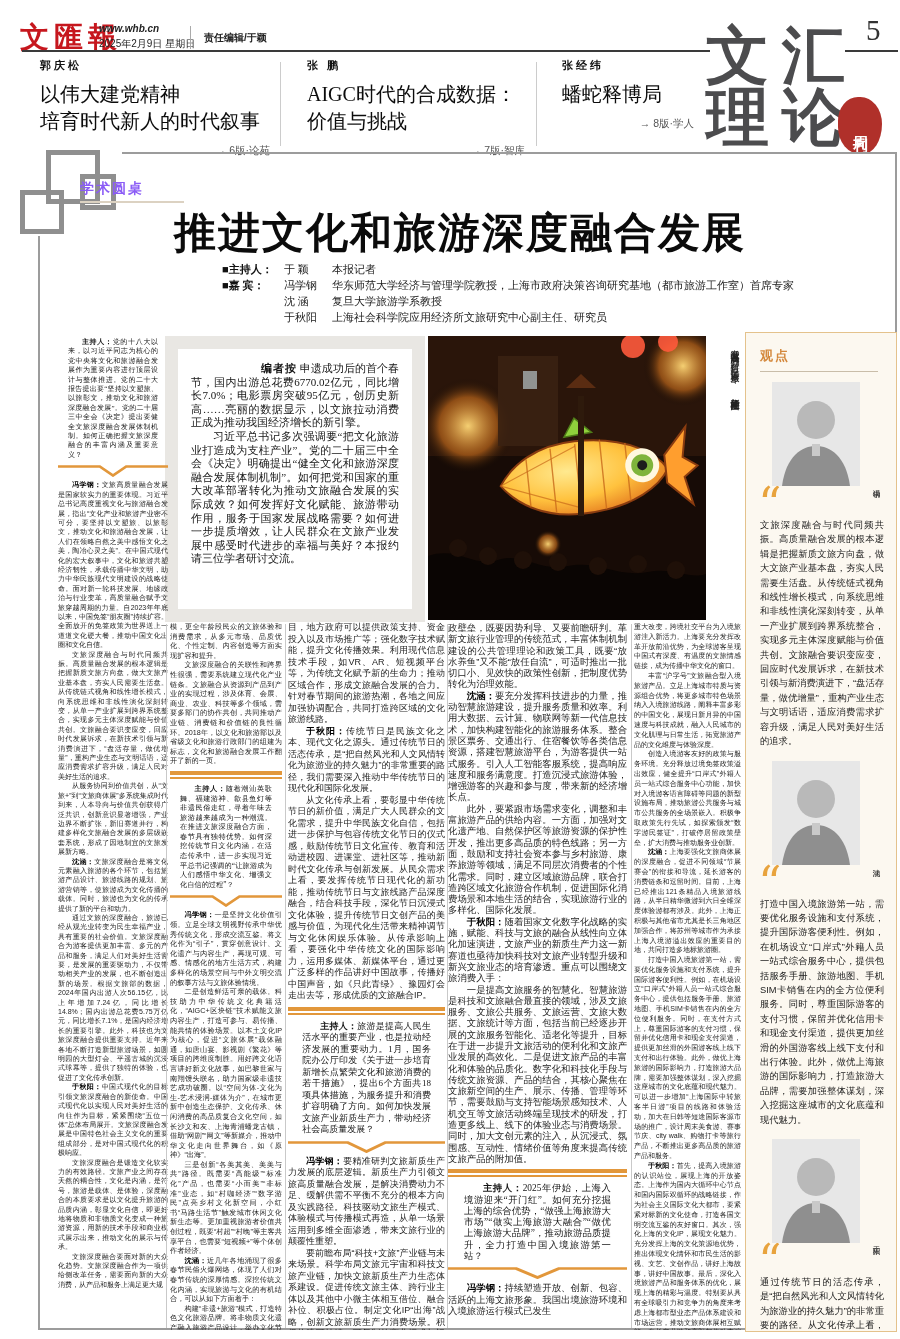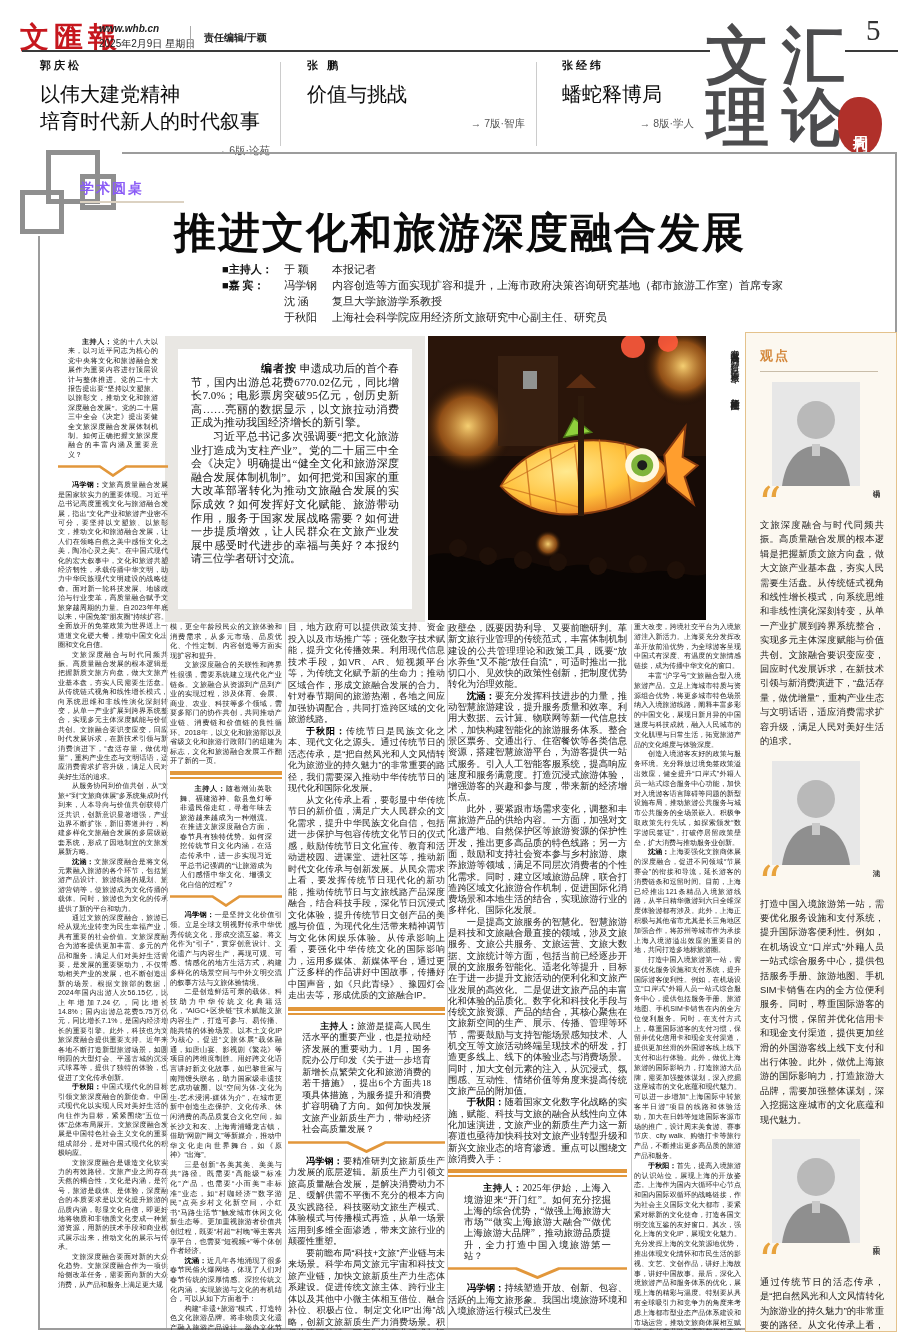--- a/index.html
+++ b/index.html
@@ -132,20 +132,21 @@
     <div class="t-title">
       <div>以伟大建党精神</div>
       <div>培育时代新人的时代叙事</div>
     </div>
     <div class="t-ref">→ 6版·论苑</div>
   </div>
   <div class="tdiv tdiv1"></div>
   <div class="teaser tz2">
     <div class="t-author">张 鹏</div>
     <div class="t-title">
+      <div>AIGC时代的合成数据：</div>
       <div>价值与挑战</div>
     </div>
     <div class="t-ref">→ 7版·智库</div>
   </div>
   <div class="tdiv tdiv2"></div>
   <div class="teaser tz3">
     <div class="t-author">张经纬</div>
     <div class="t-title">
       <div>蟠蛇释博局</div>
     </div>
@@ -173,21 +174,21 @@
 
   <div class="rt">
     <div class="rt-row">
       <span class="rt-label">■主持人：</span>
       <span class="rt-name">于 颖</span>
       <span class="rt-role">本报记者</span>
     </div>
     <div class="rt-row">
       <span class="rt-label">■嘉 宾：</span>
       <span class="rt-name">冯学钢</span>
-      <span class="rt-role">内容创造等方面实现扩容和提升，上海市政府决策咨询研究基地（都市旅游工作室）首席专家</span>
+      <span class="rt-role">华东师范大学经济与管理学院教授，上海市政府决策咨询研究基地（都市旅游工作室）首席专家</span>
     </div>
     <div class="rt-row">
       <span class="rt-label"></span>
       <span class="rt-name">沈 涵</span>
       <span class="rt-role">复旦大学旅游学系教授</span>
     </div>
     <div class="rt-row">
       <span class="rt-label"></span>
       <span class="rt-name">于秋阳</span>
       <span class="rt-role">上海社会科学院应用经济所文旅研究中心副主任、研究员</span>
@@ -302,22 +303,22 @@
           <path d="M0,2.5 L38,2.5 L50,11.5 L62,2.5 L100,2.5" fill="none" stroke="#e2973b" stroke-width="2.6"></path>
         </svg>
       </div>
       <p class="para"><b>冯学钢：</b>要精准研判文旅新质生产力发展的底层逻辑。新质生产力引领文旅高质量融合发展，是解决消费动力不足、缓解供需不平衡不充分的根本方向及实践路径。科技驱动文旅生产模式、体验模式与传播模式再造，从单一场景运用到多维全面渗透，带来文旅行业的颠覆性重塑。</p>
       <p class="para">要前瞻布局“科技+文旅”产业链与未来场景。科学布局文旅元宇宙和科技文旅产业链，加快文旅新质生产力生态体系建设。促进传统文旅主体、跨行业主体以及其他中小微主体相互借位、融合补位、积极占位。制定文化IP“出海”战略，创新文旅新质生产力消费场景。积极构建可持续、可复制的商业模式与运营逻辑，导入“耐心”资本，把市场做深、做透、做细。</p>
     </div>
   <div class="col colD">
       <p class="para ni">政壁垒，既要因势利导、又要前瞻研判。革新文旅行业管理的传统范式，丰富体制机制建设的公共管理理论和政策工具，既要“放水养鱼”又不能“放任自流”，可适时推出一批切口小、见效快的政策性创新，把制度优势转化为治理效能。</p>
       <p class="para"><b>沈涵：</b>要充分发挥科技进步的力量，推动智慧旅游建设，提升服务质量和效率。利用大数据、云计算、物联网等新一代信息技术，加快构建智能化的旅游服务体系。整合景区票务、交通出行、住宿餐饮等各类信息资源，搭建智慧旅游平台，为游客提供一站式服务。引入人工智能客服系统，提高响应速度和服务满意度。打造沉浸式旅游体验，增强游客的兴趣和参与度，带来新的经济增长点。</p>
       <p class="para">此外，要紧跟市场需求变化，调整和丰富旅游产品的供给内容。一方面，加强对文化遗产地、自然保护区等旅游资源的保护性开发，推出更多高品质的特色线路；另一方面，鼓励和支持社会资本参与乡村旅游、康养旅游等领域，满足不同层次消费者的个性化需求。同时，建立区域旅游品牌，联合打造跨区域文化旅游合作机制，促进国际化消费场景和本地生活的结合，实现旅游行业的多样化、国际化发展。</p>
+      <p class="para"><b>于秋阳：</b>随着国家文化数字化战略的实施，赋能、科技与文旅的融合从线性向立体化加速演进，文旅产业的新质生产力这一新赛道也亟待加快科技对文旅产业转型升级和新兴文旅业态的培育渗透。重点可以围绕文旅消费入手：</p>
       <p class="para">一是提高文旅服务的智慧化。智慧旅游是科技和文旅融合最直接的领域，涉及文旅服务、文旅公共服务、文旅运营、文旅大数据、文旅统计等方面，包括当前已经逐步开展的文旅服务智能化、适老化等提升，目标在于进一步提升文旅活动的便利化和文旅产业发展的高效化。二是促进文旅产品的丰富化和体验的品质化。数字化和科技化手段与传统文旅资源、产品的结合，其核心聚焦在文旅新空间的生产、展示、传播、管理等环节，需要鼓励与支持智能场景感知技术、人机交互等文旅活动终端呈现技术的研发，打造更多线上、线下的体验业态与消费场景。同时，加大文创元素的注入，从沉浸式、氛围感、互动性、情绪价值等角度来提高传统文旅产品的附加值。</p>
-      <p class="para"><b>于秋阳：</b>随着国家文化数字化战略的实施，赋能、科技与文旅的融合从线性向立体化加速演进，文旅产业的新质生产力这一新赛道也亟待加快科技对文旅产业转型升级和新兴文旅业态的培育渗透。重点可以围绕文旅消费入手：</p>
       <div class="sepbars">
         <div class="b1"></div>
         <div class="b2"></div>
       </div>
       <p class="qbox"><b>主持人：</b>2025年伊始，上海入境游迎来“开门红”。如何充分挖掘上海的综合优势，“做强上海旅游大市场”“做实上海旅游大融合”“做优上海旅游大品牌”，推动旅游品质提升，全力打造中国入境旅游第一站？</p>
       <div class="chev">
         <svg viewBox="0 0 100 13" preserveAspectRatio="none">
           <path d="M0,2.5 L38,2.5 L50,11.5 L62,2.5 L100,2.5" fill="none" stroke="#e2973b" stroke-width="2.6"></path>
         </svg>
       </div>

